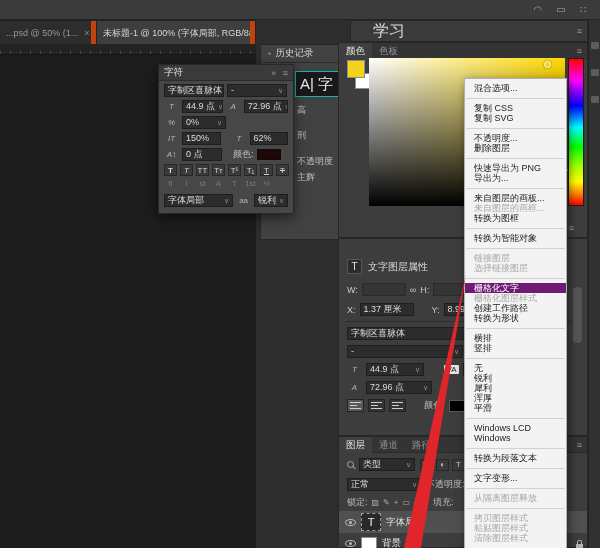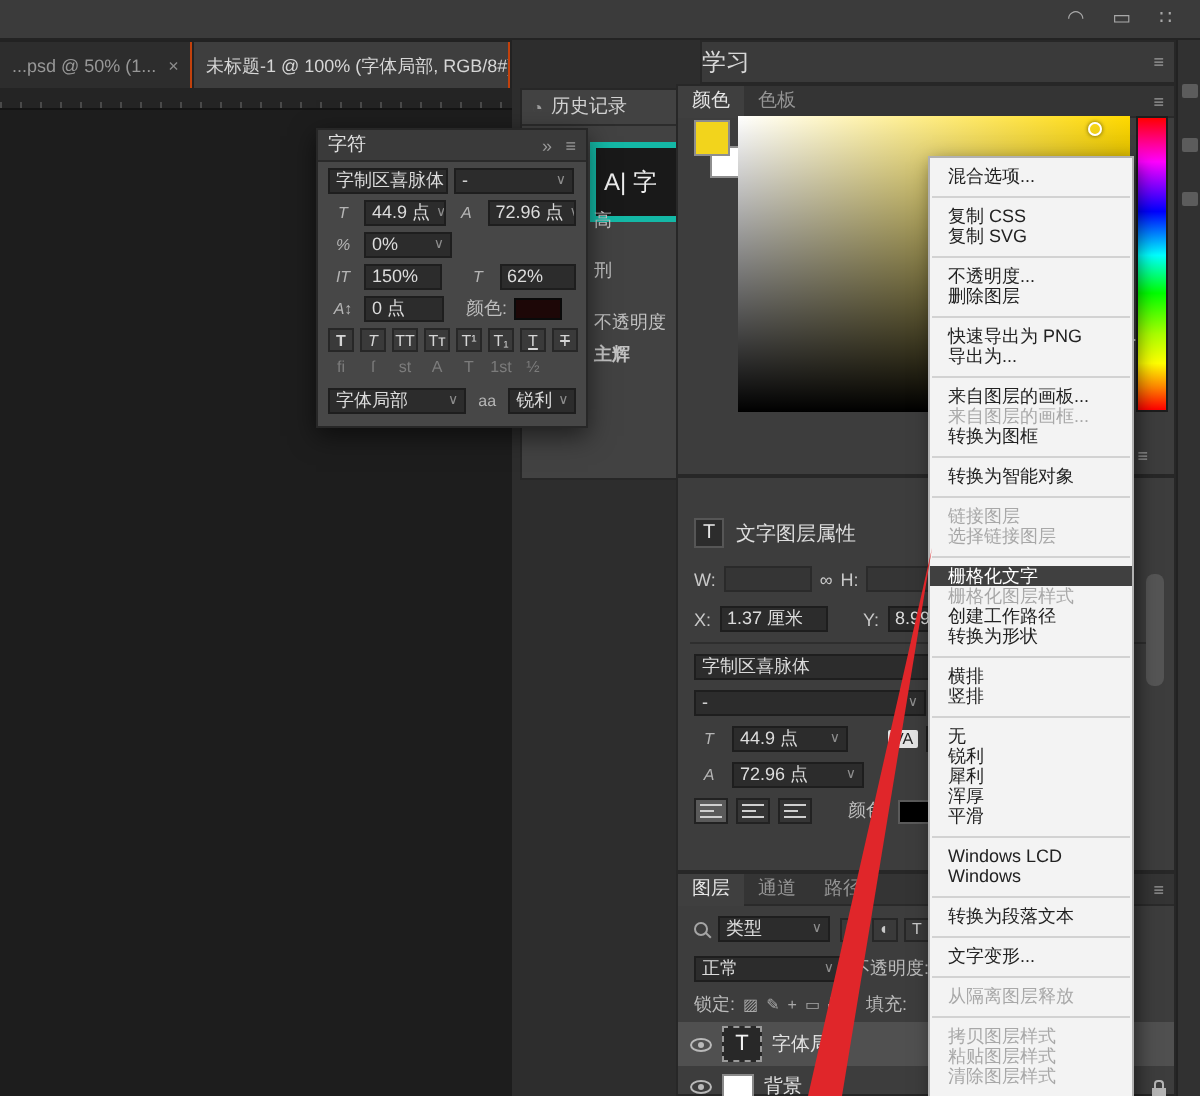--- a/index.html
+++ b/index.html
@@ -5,21 +5,21 @@
   *{margin:0;padding:0;box-sizing:border-box}
   html,body{width:600px;height:548px;overflow:hidden}
   body{background:#262626;font-family:"Liberation Sans","DejaVu Sans",sans-serif;}
   #stage{position:relative;width:600px;height:548px;overflow:hidden;background:#262626}
   .abs{position:absolute}
   
   .topbar{left:0;top:0;width:600px;height:20px;background:#3b3b3b;border-bottom:1px solid #232323;display:flex;align-items:center;justify-content:flex-end;padding-right:14px}
   .tbi{color:#a8a8a8;font-size:10px;margin-left:14px;line-height:20px}
   
   .tabbar{left:0;top:20px;width:256px;height:24px;background:#222}
-  .dtab{position:absolute;top:1px;height:24px;display:flex;align-items:center;padding:0 6px;font-size:9px;color:#979797;background:#2d2d2d;border-right:1px solid #c2410c;white-space:nowrap;overflow:hidden}
+  .dtab{position:absolute;top:1px;height:24px;display:flex;align-items:center;padding:0 6px;font-size:9px;color:#979797;background:#2d2d2d;border-right:5px solid #c2410c;white-space:nowrap;overflow:hidden}
   .dtab.active{background:#3e3e3e;color:#d6d6d6}
   .dtab .x{margin-left:6px;color:#8a8a8a}
   
   .canvas{left:0;top:44px;width:256px;height:504px;background:#1d1d1d}
   .ruler{position:absolute;left:0;top:0;width:256px;height:11px;background:#242424;border-bottom:1px solid #141414;
     background-image:repeating-linear-gradient(to right,#4a4a4a 0 1px,transparent 1px 10px);background-size:100% 4px;background-position:0 7px;background-repeat:no-repeat}
   
   .dock{left:256px;top:20px;width:344px;height:528px;background:#2d2d2d}
   .panel{position:absolute;background:#3d3d3d;border:1px solid #272727;color:#ccc}
   .ptabs{display:flex;align-items:center;height:16px;background:#343434;border-bottom:1px solid #2a2a2a;font-size:9.5px;color:#949494}
@@ -62,21 +62,21 @@
   .mlock{width:7px;height:5px;background:#b5b5b5;position:relative;margin-top:4px;flex:none}
   .mlock::before{content:"";position:absolute;left:1px;top:-4px;width:3px;height:4px;border:1px solid #b5b5b5;border-bottom:none;border-radius:2px 2px 0 0}
   .lrow{position:absolute;left:0;width:248px;display:flex;align-items:center;gap:5px;padding:0 6px;font-size:9.5px;color:#e2e2e2}
   .thumbT{width:20px;height:18px;border:1px dashed #9a9a9a;background:#282828;color:#f2f2f2;font-size:11px;display:flex;align-items:center;justify-content:center;flex:none}
   .thumbW{width:16px;height:12px;background:#fff;border:1px solid #8a8a8a;flex:none}
   .scrollthumb{position:absolute;background:#555;border-radius:4px}
   
   .menu{position:absolute;left:464px;top:78px;width:103px;background:#f3f3f3;border:1px solid #b1b1b1;box-shadow:2px 3px 9px rgba(0,0,0,.5);padding:4px 0;z-index:50}
   .menu-item{height:10px;line-height:10px;font-size:9px;padding:0 5px 0 9px;color:#222;white-space:nowrap;overflow:hidden}
   .menu-item.disabled{color:#a8a8a8}
-  .menu-item.highlighted{background:#404040;color:#fff}
+  .menu-item.highlighted{background:#701a75;color:#fff}
   .menu-sep{border-top:1px solid #d2d2d2;margin:4.5px 1px}
   
   .rail{left:588px;top:20px;width:12px;height:528px;background:#313131;border-left:1px solid #222;display:flex;flex-direction:column;align-items:center;padding-top:22px;gap:20px}
   .rli{width:8px;height:7px;background:#5c5c5c;border-radius:1px;flex:none}
   .arrow-svg{position:absolute;left:0;top:0;z-index:60;pointer-events:none}
 </style>
 </head>
 <body>
 
 <div id="stage">
@@ -104,31 +104,31 @@
     <div class="ruler"></div>
   </div>
 
   <div class="abs dock"></div>
 
   <div class="panel" style="left:260px;top:44px;width:102px;height:196px;background:#424242">
     <div style="display:flex;align-items:center;height:18px;padding:0 5px;gap:4px;border-bottom:1px solid #2c2c2c">
       <span style="color:#9d9d9d;font-size:9px">◔</span>
       <span style="font-size:9.5px;color:#d2d2d2">历史记录</span>
     </div>
-    <div style="position:absolute;left:34px;top:26px;width:54px;height:40px;background:#191919;border:3px solid #14b8a6;color:#ededed;font-size:12px;display:flex;align-items:center;padding-left:4px">A| 字</div>
+    <div style="position:absolute;left:34px;top:26px;width:54px;height:26px;background:#191919;border:1px solid #14b8a6;color:#ededed;font-size:15px;display:flex;align-items:center;padding-left:4px">A| 字</div>
     <div>
         <span class="hentry" style="left: 36px; top: 59px;">高</span>
         <span class="hentry" style="left: 36px; top: 84px;">刑</span>
         <span class="hentry" style="left: 36px; top: 110px;">不透明度</span>
-        <span class="hentry" style="left: 36px; top: 126px; font-weight: bold;">主辉</span>
+        <span class="hentry" style="left: 36px; top: 126px;">主辉</span>
       </div>
   </div>
 
   <div class="panel" style="left:350px;top:20px;width:238px;height:22px;background:#3a3a3a;display:flex;align-items:center">
-    <span style="font-size:12px;color:#d8d8d8;">学习</span>
+    <span style="font-size:16px;color:#d8d8d8;margin-left:22px">学习</span>
     <span class="pmenu">≡</span>
   </div>
 
   <div class="panel" style="left:338px;top:42px;width:250px;height:196px">
     <div class="ptabs">
       <span class="ptab active">颜色</span>
       <span class="ptab">色板</span>
       <span class="pmenu">≡</span>
     </div>
     <div class="swatch" style="left:16px;top:30px;width:16px;height:16px;background:#ffffff"></div>

